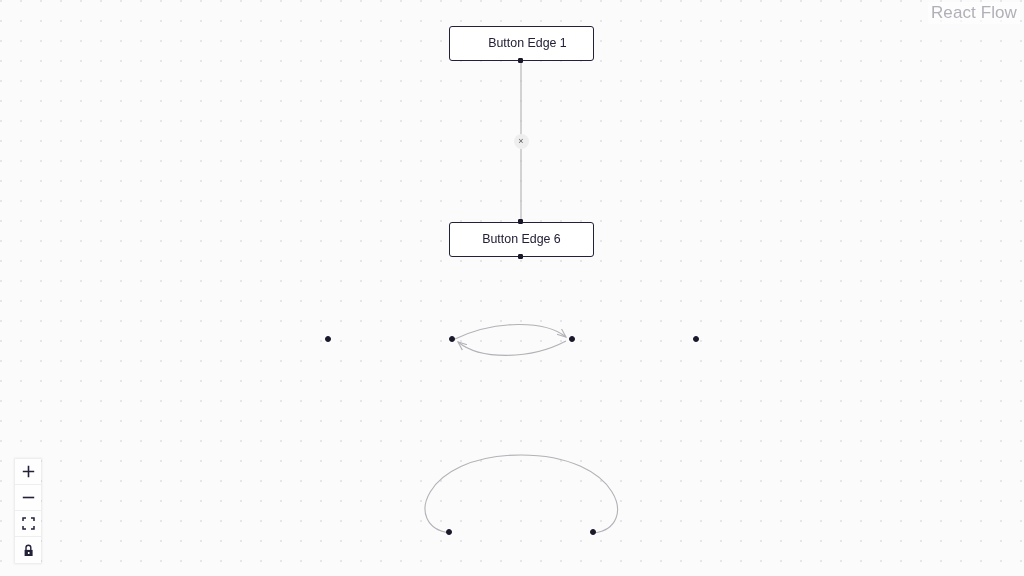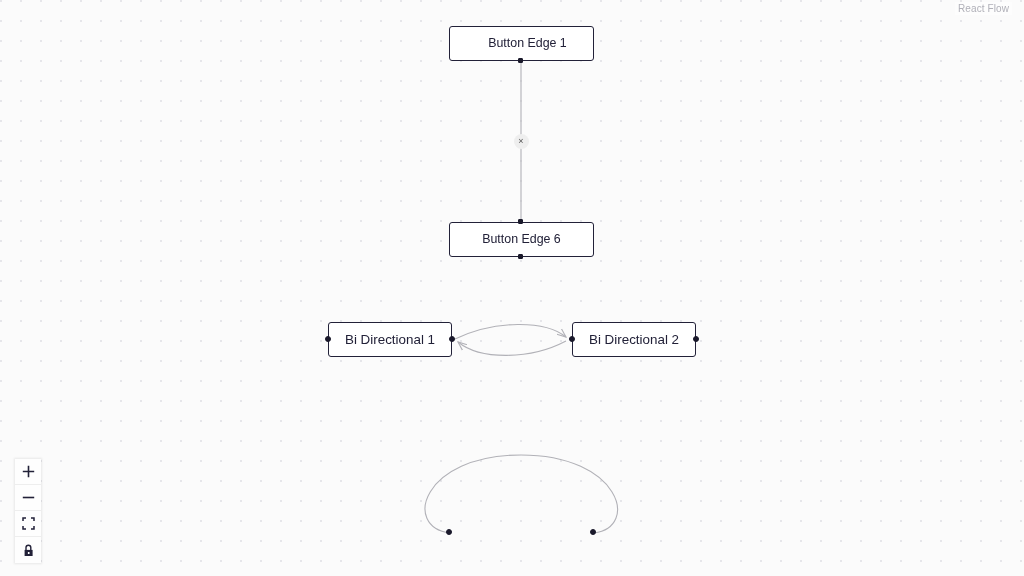--- a/index.html
+++ b/index.html
@@ -137,24 +137,24 @@
     justify-content: center;
     cursor: pointer;
     box-sizing: border-box;
   }
   .ctrl-btn:last-child { border-bottom: none; }
   .ctrl-btn svg { display: block; }
 
   
   .attribution {
     position: absolute;
-    right: 12px;
+    right: 4px;
     top: 2px;
     z-index: 10;
-    font-size: 10px;
+    font-size: 17px;
     color: #b0b0b8;
     text-decoration: none;
     background: rgba(255,255,255,0.55);
     padding: 1px 3px;
     letter-spacing: 0.1px;
   }
 </style>
 </head>
 <body>
 
@@ -189,29 +189,23 @@
       <span class="node-label">Button Edge 1</span>
     </div>
     <div class="handle h-sq" style="left:518px; top:58px;"></div>
 
     <div class="node n-be2">
       <span class="node-label">Button Edge 6</span>
     </div>
     <div class="handle h-sq" style="left:518px; top:219px;"></div>
     <div class="handle h-sq" style="left:518px; top:254px;"></div>
 
-    <div class="node n-bd1">
-      <span class="node-label">Bi Directional 1</span>
-    </div>
     <div class="handle" style="left:325px; top:336px;"></div>
     <div class="handle" style="left:449px; top:336px;"></div>
 
-    <div class="node n-bd2">
-      <span class="node-label">Bi Directional 2</span>
-    </div>
     <div class="handle" style="left:569px; top:336px;"></div>
     <div class="handle" style="left:693px; top:336px;"></div>
 
     <div class="handle" style="left:446px; top:529px;"></div>
     <div class="handle" style="left:590px; top:529px;"></div>
   </div>
 
   <div class="controls">
 
     <button class="ctrl-btn" title="zoom in">

